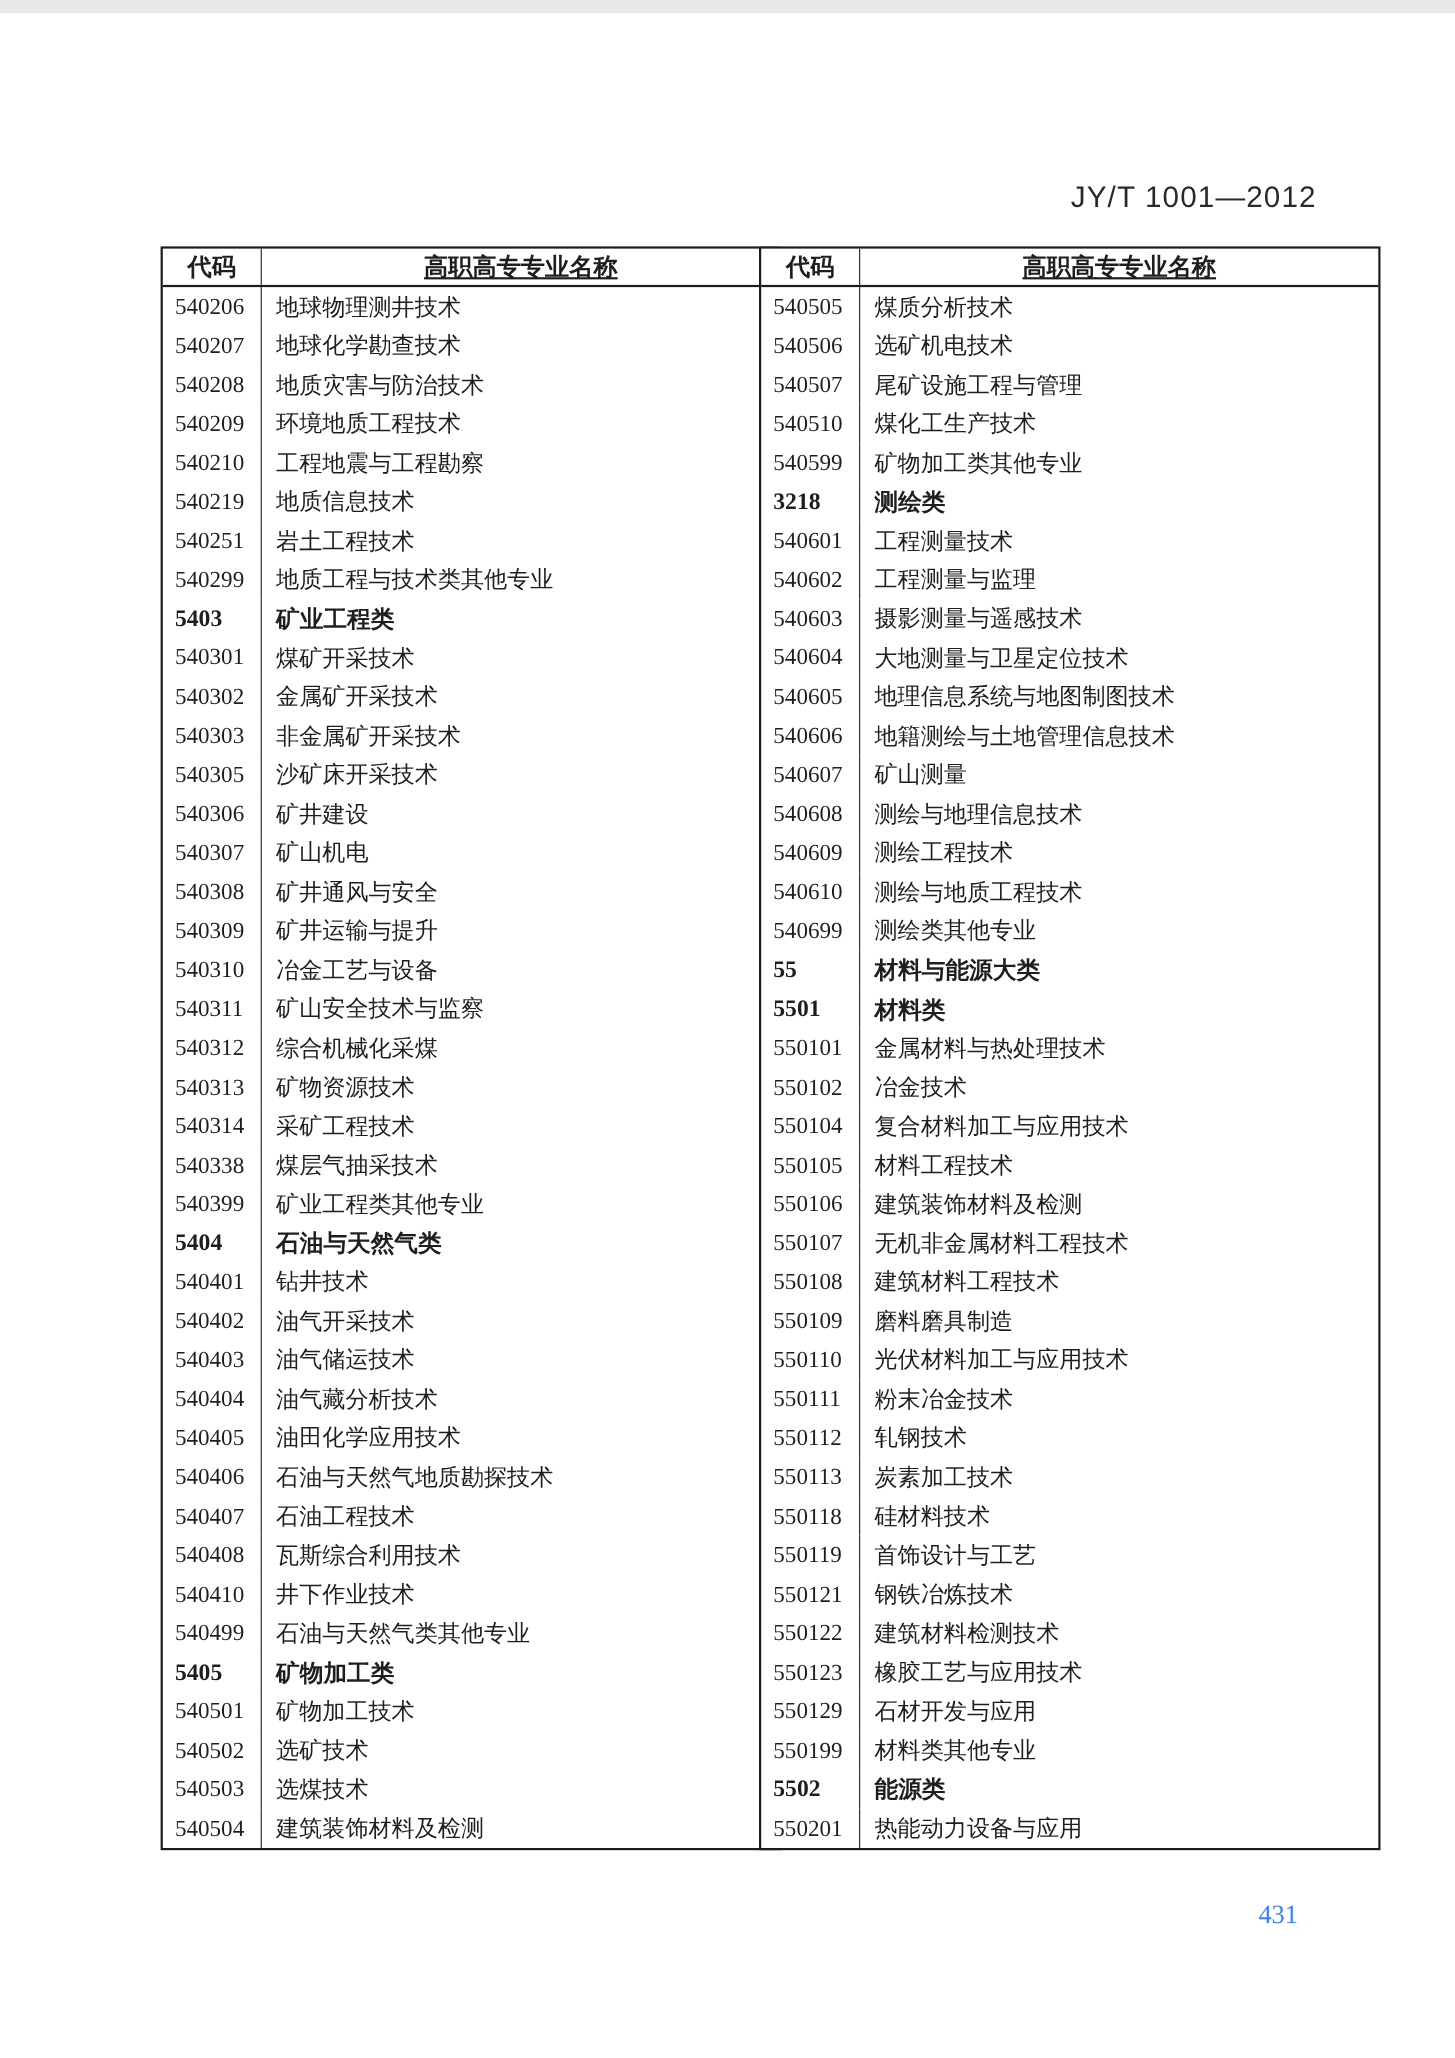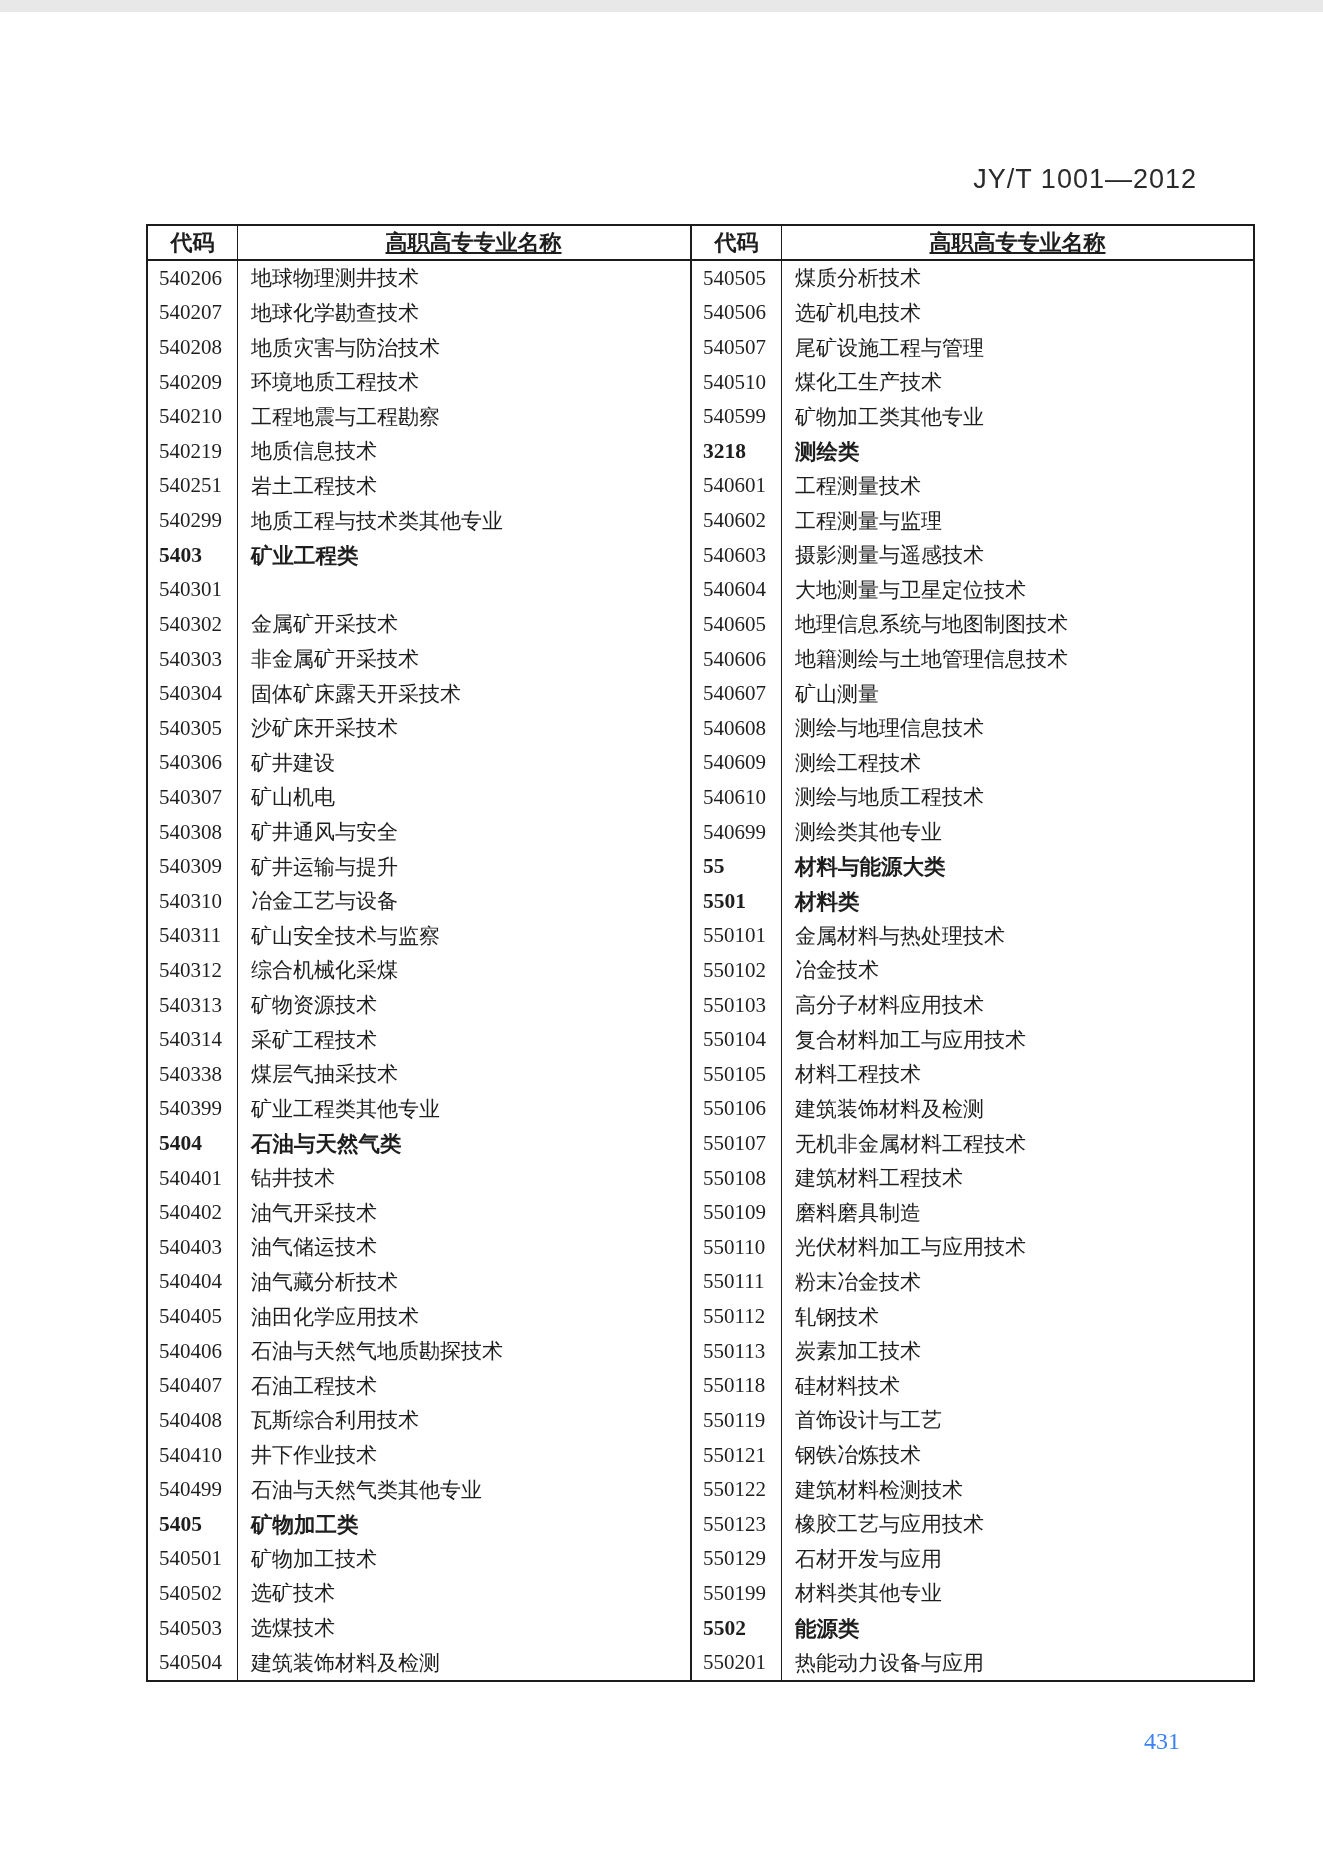--- a/index.html
+++ b/index.html
@@ -129,32 +129,29 @@
         <div class="tr">
           <div class="td code">540299</div>
           <div class="td name">地质工程与技术类其他专业</div>
         </div>
         <div class="tr category">
           <div class="td code">5403</div>
           <div class="td name">矿业工程类</div>
         </div>
         <div class="tr">
           <div class="td code">540301</div>
+          <div class="td name">煤矿开采技术</div>
         </div>
         <div class="tr">
           <div class="td code">540302</div>
           <div class="td name">金属矿开采技术</div>
         </div>
         <div class="tr">
           <div class="td code">540303</div>
           <div class="td name">非金属矿开采技术</div>
-        </div>
-        <div class="tr">
-          <div class="td code">540304</div>
-          <div class="td name">固体矿床露天开采技术</div>
         </div>
         <div class="tr">
           <div class="td code">540305</div>
           <div class="td name">沙矿床开采技术</div>
         </div>
         <div class="tr">
           <div class="td code">540306</div>
           <div class="td name">矿井建设</div>
         </div>
         <div class="tr">
@@ -348,24 +345,20 @@
         </div>
         <div class="tr">
           <div class="td code">550101</div>
           <div class="td name">金属材料与热处理技术</div>
         </div>
         <div class="tr">
           <div class="td code">550102</div>
           <div class="td name">冶金技术</div>
         </div>
         <div class="tr">
-          <div class="td code">550103</div>
-          <div class="td name">高分子材料应用技术</div>
-        </div>
-        <div class="tr">
           <div class="td code">550104</div>
           <div class="td name">复合材料加工与应用技术</div>
         </div>
         <div class="tr">
           <div class="td code">550105</div>
           <div class="td name">材料工程技术</div>
         </div>
         <div class="tr">
           <div class="td code">550106</div>
           <div class="td name">建筑装饰材料及检测</div>

